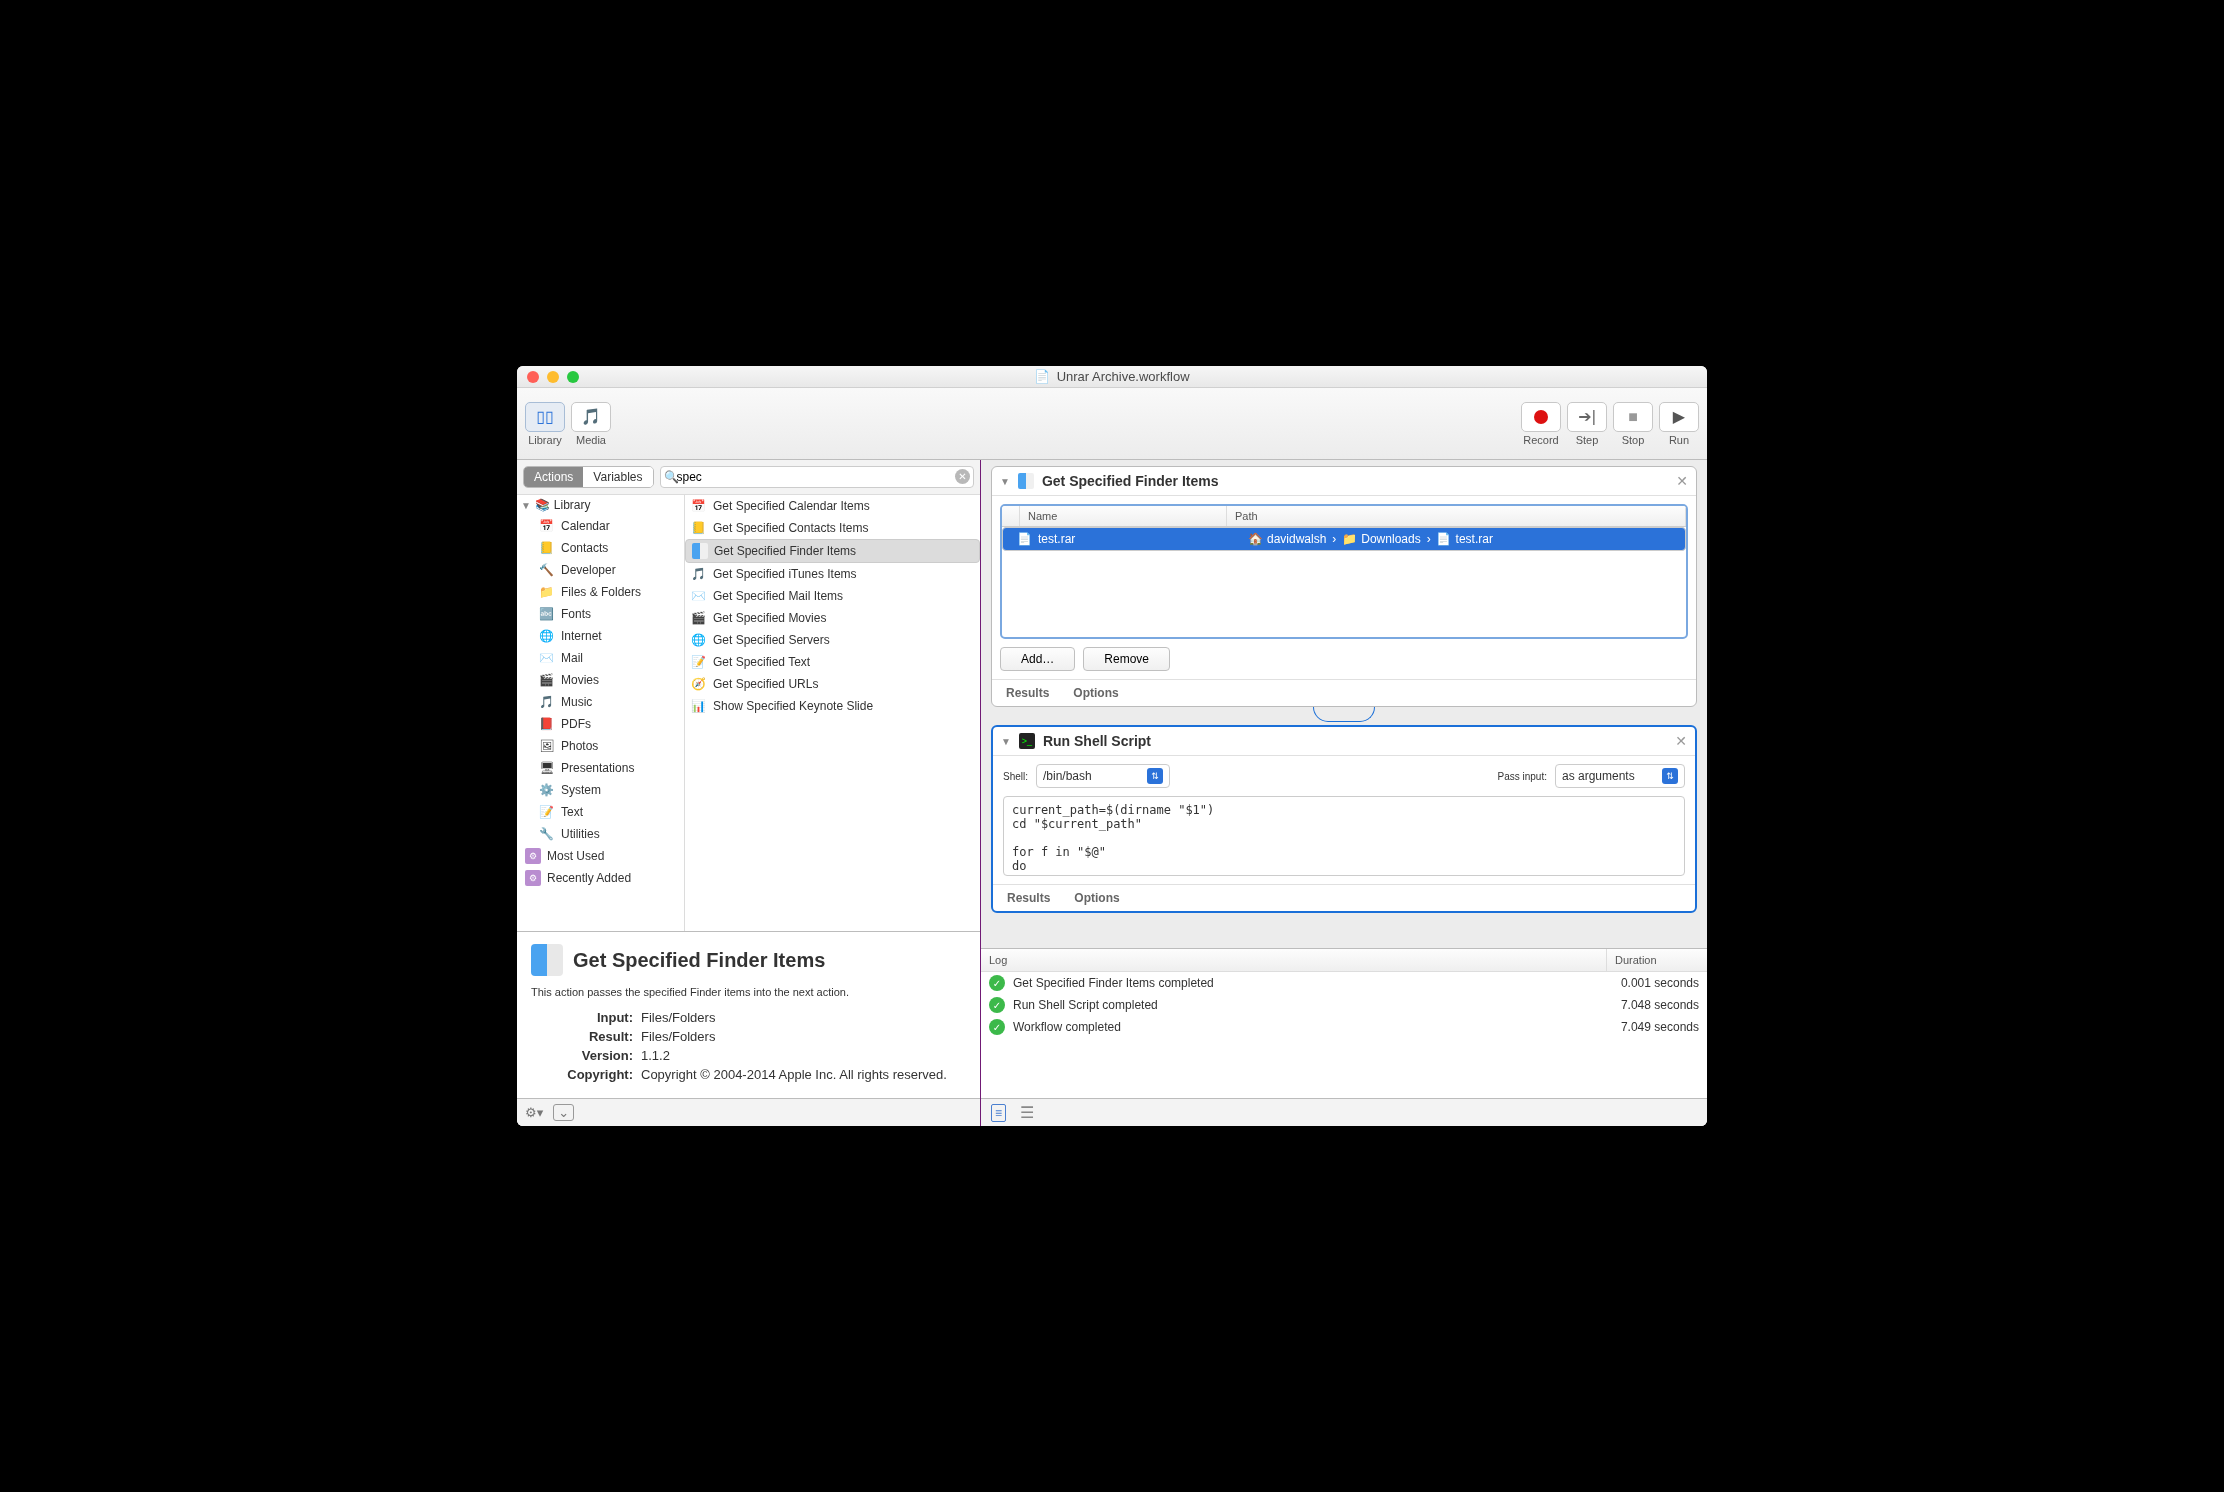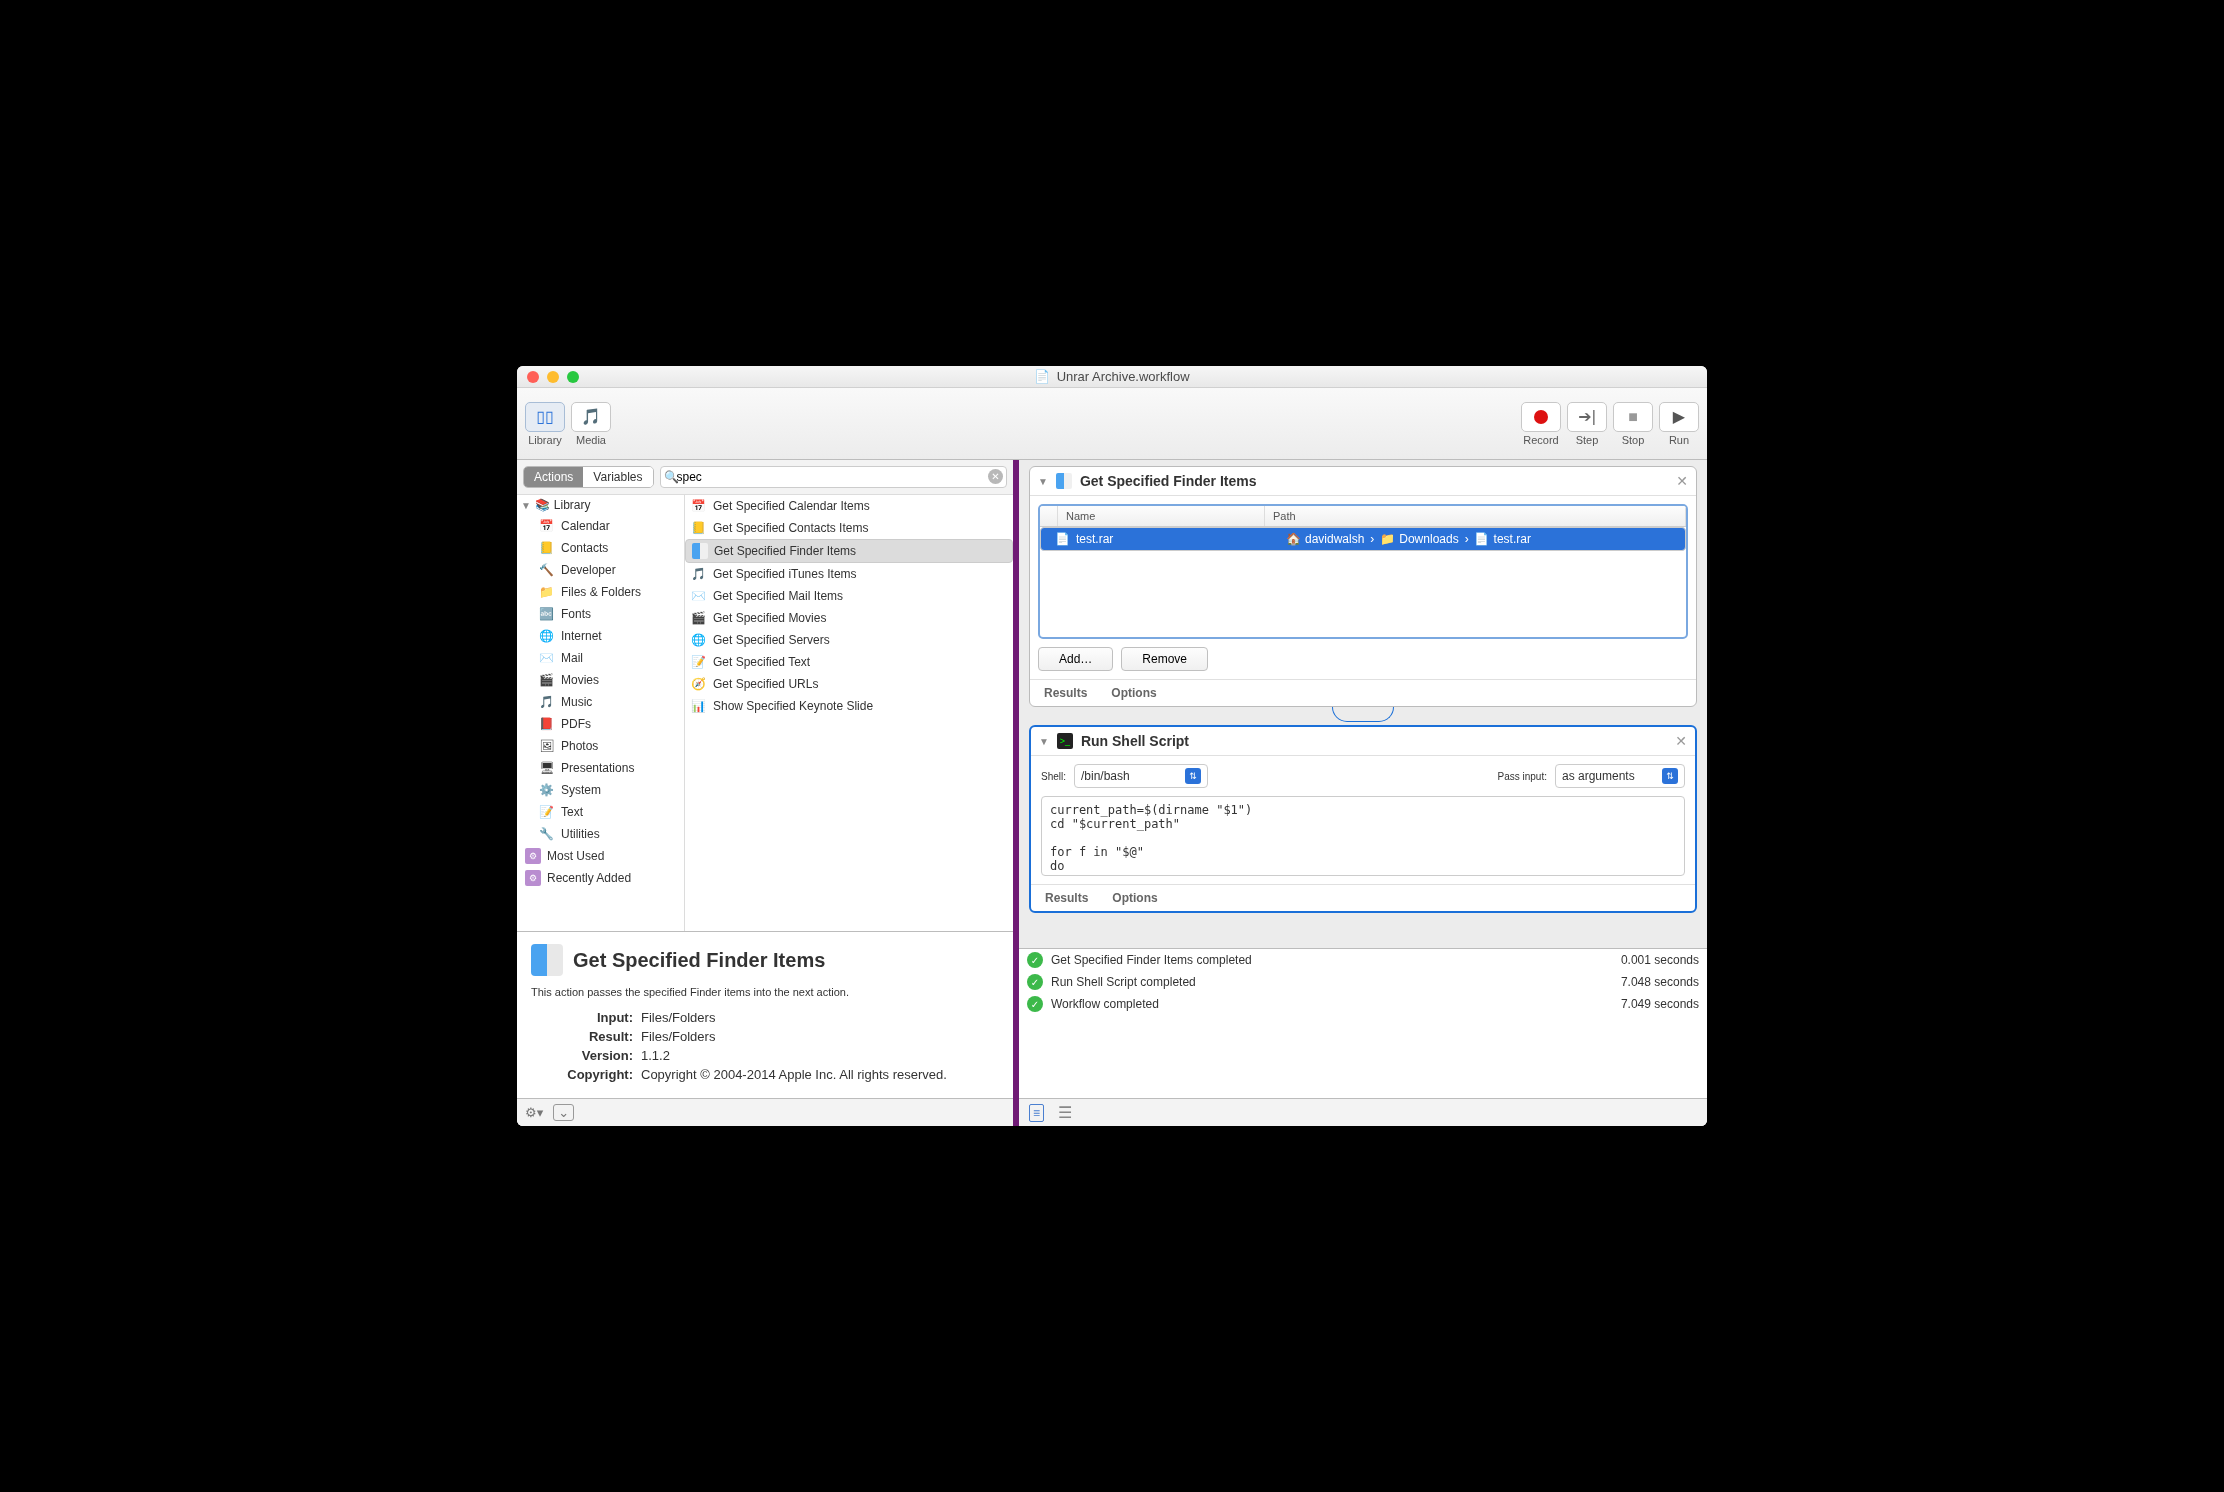--- a/index.html
+++ b/index.html
@@ -13,21 +13,21 @@
 .dot.green { background: #28c840; }
 .title-center { position: absolute; left: 50%; transform: translateX(-50%); font-size: 13px; color: #4a4a4a; display: flex; align-items: center; gap: 6px; }
 .toolbar { height: 72px; background: linear-gradient(#f9f9f9,#ececec); border-bottom: 1px solid #bcbcbc; display: flex; align-items: center; padding: 0 8px; }
 .tool-group { display: flex; gap: 6px; }
 .tool-btn { display: flex; flex-direction: column; align-items: center; gap: 2px; }
 .tool-btn .bx { width: 40px; height: 30px; background: #fff; border: 1px solid #c8c8c8; border-radius: 5px; display: flex; align-items: center; justify-content: center; font-size: 16px; }
 .tool-btn .bx.active { background: #e6ecf4; border-color: #a8bdd6; }
 .tool-btn .lbl { font-size: 11px; color: #555; }
 .spacer { flex: 1; }
 .content { flex: 1; display: flex; overflow: hidden; }
-.left-pane { width: 502px; display: flex; flex-direction: column; border-right: 6px solid #701a75; background: #fff; }
+.left-pane { width: 464px; display: flex; flex-direction: column; border-right: 1px solid #701a75; background: #fff; }
 .tabsrow { display: flex; align-items: center; padding: 6px 6px; gap: 6px; border-bottom: 1px solid #dcdcdc; background: #f3f3f3; }
 .seg { display: flex; border: 1px solid #bbb; border-radius: 5px; overflow: hidden; }
 .seg span { padding: 3px 10px; font-size: 12px; background: #fff; }
 .seg span.active { background: #8a8a8a; color: #fff; }
 .search { flex: 1; position: relative; }
 .search input { width: 100%; height: 22px; border: 1px solid #ccc; border-radius: 4px; padding: 0 22px 0 16px; font-size: 12px; }
 .search .mag { position: absolute; left: 5px; top: 4px; color: #888; font-size: 12px; }
 .search .clr { position: absolute; right: 4px; top: 3px; width: 15px; height: 15px; background: #b8b8b8; border-radius: 50%; display: flex; align-items: center; justify-content: center; color: #fff; font-size: 10px; cursor: pointer; }
 .lists { flex: 1; display: flex; overflow: hidden; }
 .catlist { width: 168px; border-right: 1px solid #dcdcdc; overflow-y: auto; background: #fff; }
@@ -401,20 +401,24 @@
 do</div>
           </div>
           <div class="ab-foot">
             <span>Results</span>
             <span>Options</span>
           </div>
         </div>
       </div>
 
       <div class="logarea">
+        <div class="log-head">
+          <div class="lg">Log</div>
+          <div class="du">Duration</div>
+        </div>
         <div class="log-body" id="logbody">
             <div class="log-row">
               <span class="chk">✓</span>
               <span class="txt">Get Specified Finder Items completed</span>
               <span class="dur">0.001 seconds</span>
             </div>
             <div class="log-row">
               <span class="chk">✓</span>
               <span class="txt">Run Shell Script completed</span>
               <span class="dur">7.048 seconds</span>

